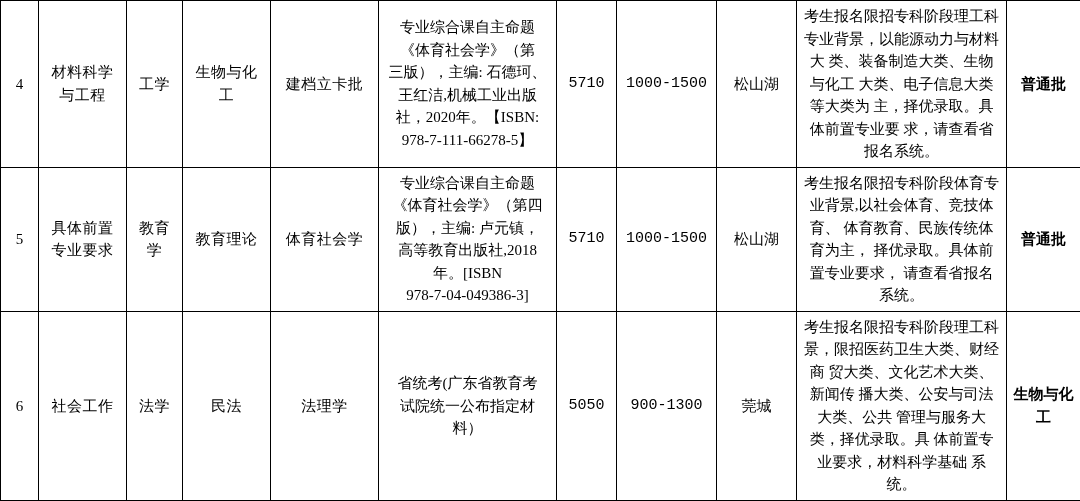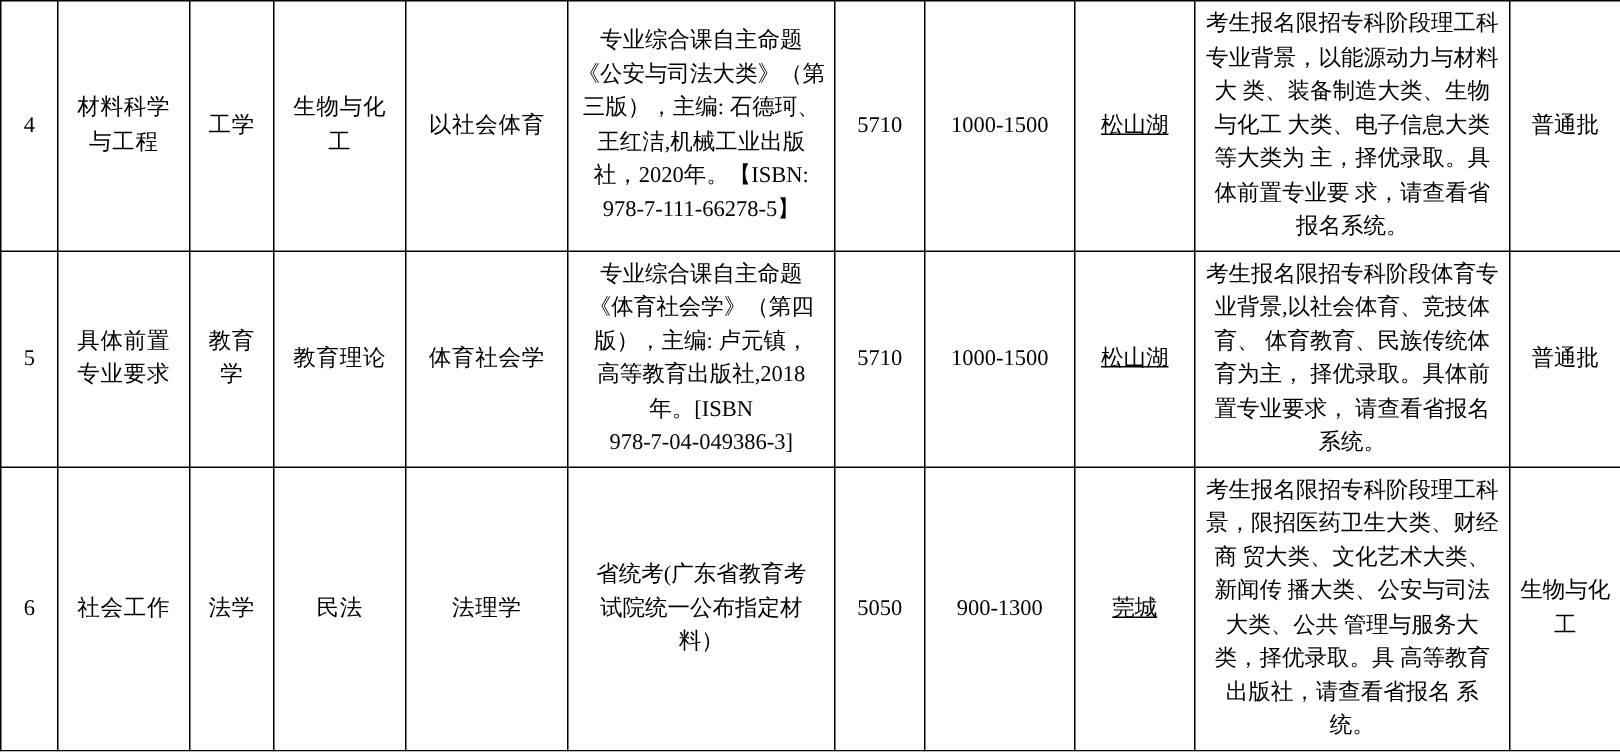--- a/index.html
+++ b/index.html
@@ -65,33 +65,33 @@
   }
   td.cell-textbook .tb-line {
     display: block;
   }
   td.cell-textbook.centered-first .tb-first {
     text-align: center;
     display: block;
   }
   td.cell-fee, td.cell-score {
     font-size: 15px;
-    font-family: Liberation Serif, serif;
+    font-family: Liberation Mono, monospace;
   }
   td.cell-campus {
     font-size: 15px;
-    text-decoration: underline;
   }
   td.cell-requirement {
     text-align: left;
     font-size: 14.5px;
     line-height: 1.6;
   }
   td.cell-type {
     font-size: 15px;
+    font-weight: bold;
   }
 </style>
 </head>
 <body>
 
 <div class="sheet">
   <table class="major-table">
     <colgroup>
       <col class="c-index">
       <col class="c-major">
@@ -105,24 +105,24 @@
       <col class="c-requirement">
       <col class="c-type">
     </colgroup>
     <tbody>
 
       <tr>
         <td class="cell-index">4</td>
         <td class="cell-major">材料科学与工程</td>
         <td class="cell-discipline">工学</td>
         <td class="cell-subject1">生物与化工</td>
-        <td class="cell-subject2">以社会体育</td>
+        <td class="cell-subject2">建档立卡批</td>
         <td class="cell-textbook centered-first">
           <span class="tb-first tb-line">专业综合课自主命题</span>
-          <span class="tb-line">《公安与司法大类》（第</span>
+          <span class="tb-line">《体育社会学》（第</span>
           <span class="tb-line">三版），主编: 石德珂、</span>
           <span class="tb-line">王红洁,机械工业出版</span>
           <span class="tb-line">社，2020年。【ISBN:</span>
           <span class="tb-line">978-7-111-66278-5】</span>
         </td>
         <td class="cell-fee">5710</td>
         <td class="cell-score">1000-1500</td>
         <td class="cell-campus">松山湖</td>
         <td class="cell-requirement">
           <span class="tb-line">考生报名限招专科阶段理工科</span>
@@ -175,20 +175,20 @@
         </td>
         <td class="cell-fee">5050</td>
         <td class="cell-score">900-1300</td>
         <td class="cell-campus">莞城</td>
         <td class="cell-requirement">
           <span class="tb-line">考生报名限招专科阶段理工科</span>
           <span class="tb-line">景，限招医药卫生大类、财经商</span>
           <span class="tb-line">贸大类、文化艺术大类、新闻传</span>
           <span class="tb-line">播大类、公安与司法大类、公共</span>
           <span class="tb-line">管理与服务大类，择优录取。具</span>
-          <span class="tb-line">高等教育出版社，请查看省报名</span>
+          <span class="tb-line">体前置专业要求，材料科学基础</span>
           <span class="tb-line">系统。</span>
         </td>
         <td class="cell-type">生物与化工</td>
       </tr>
     </tbody>
   </table>
 </div>
 
 </body></html>

